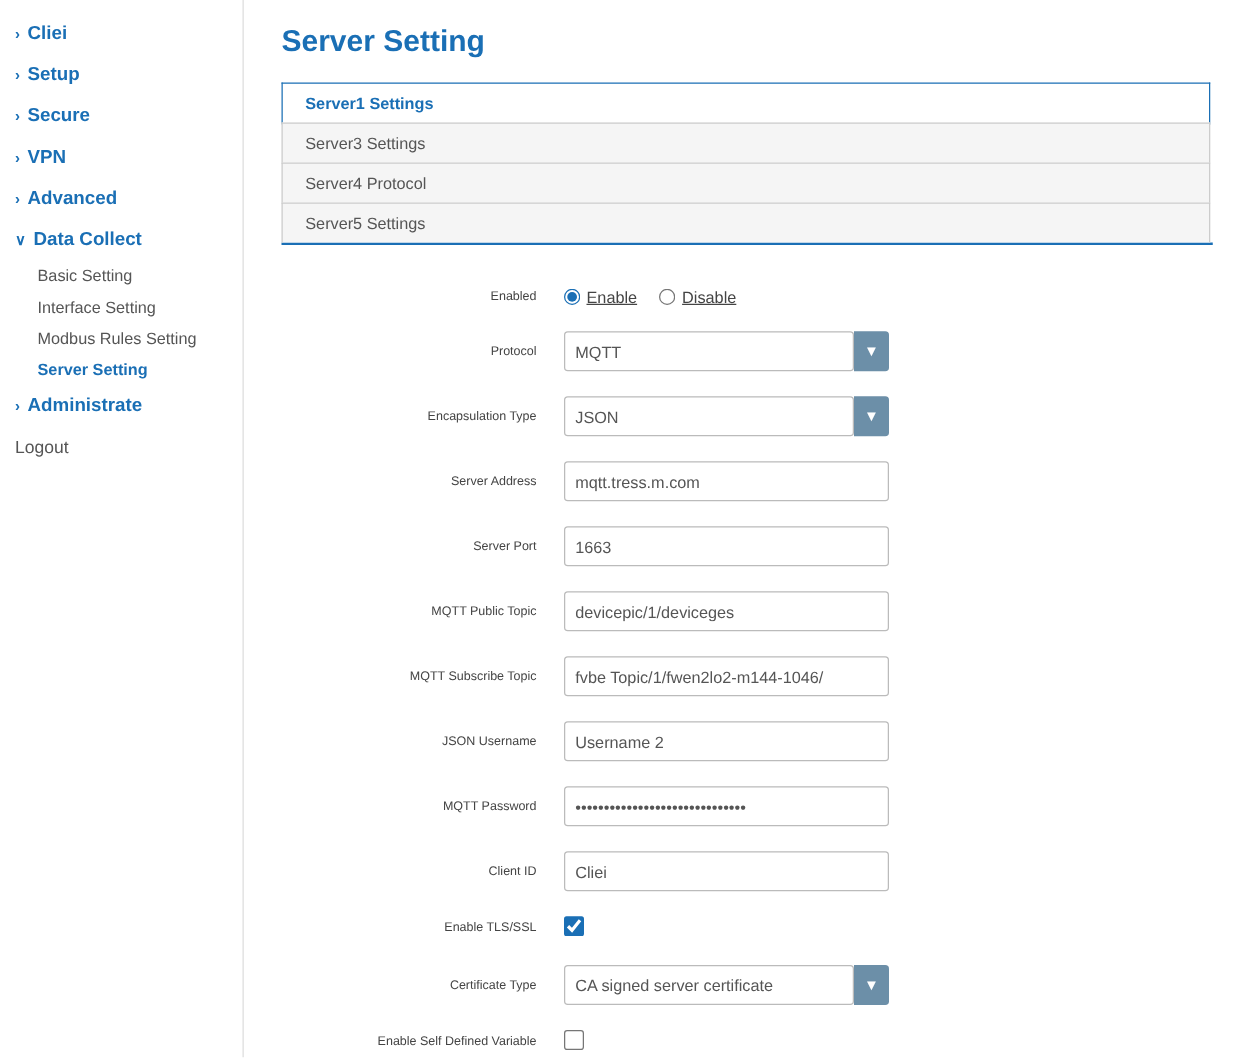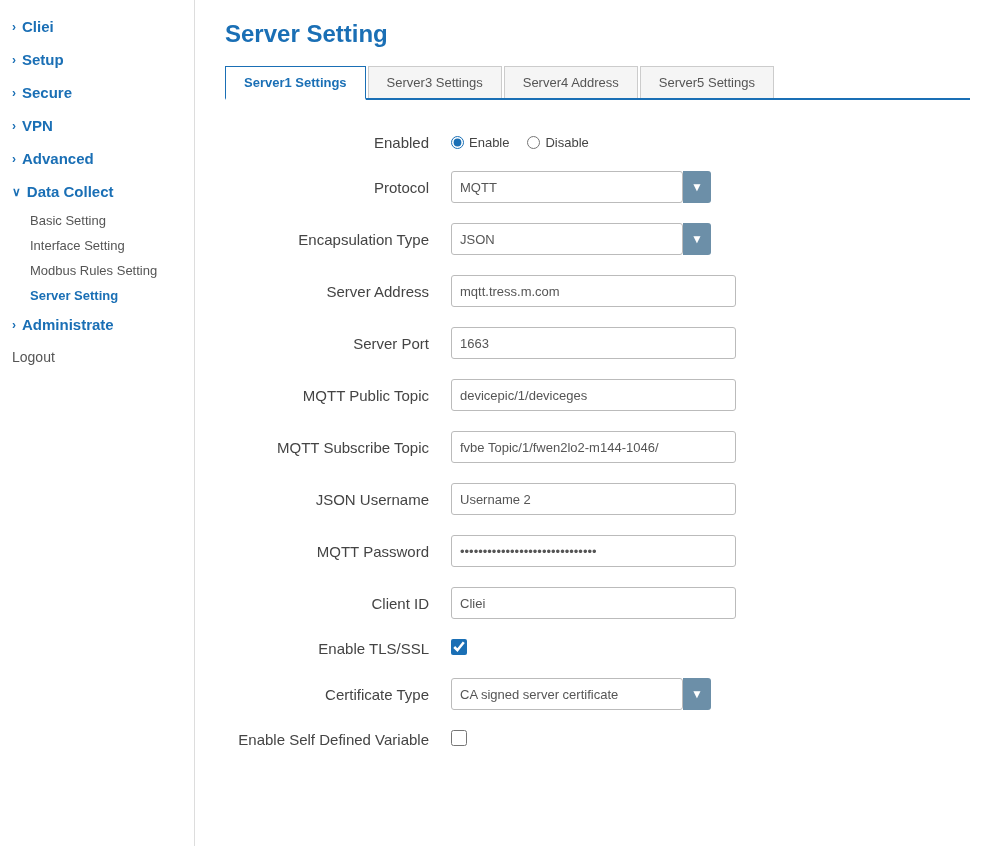--- a/index.html
+++ b/index.html
@@ -55,20 +55,21 @@
       font-size: 24px;
       font-weight: bold;
       margin-bottom: 18px;
     }
 
     
     .tabs {
       display: flex;
       border-bottom: 2px solid #1a6fb5;
       margin-bottom: 24px;
+      flex-direction: column;
     }
     .tab {
       padding: 8px 18px;
       cursor: pointer;
       font-size: 13px;
       color: #555;
       border: 1px solid #ccc;
       border-bottom: none;
       background: #f5f5f5;
       margin-right: 2px;
@@ -89,30 +90,30 @@
       border-spacing: 0;
     }
     .form-table tr td {
       padding: 10px 6px;
       vertical-align: middle;
     }
     .form-table .label-cell {
       text-align: right;
       width: 220px;
       color: #444;
-      font-size: 15px;
+      font-size: 10px;
       padding-right: 16px;
       white-space: nowrap;
     }
     .form-table .control-cell {
       text-align: left;
     }
 
     .form-input {
-      width: 285px;
+      width: 260px;
       height: 32px;
       border: 1px solid #bbb;
       border-radius: 3px;
       padding: 4px 8px;
       font-size: 13px;
       color: #555;
       background: #fff;
     }
     .form-select-wrap {
       position: relative;
@@ -153,20 +154,21 @@
       align-items: center;
       gap: 18px;
     }
     .radio-label {
       display: flex;
       align-items: center;
       gap: 5px;
       cursor: pointer;
       font-size: 13px;
       color: #444;
+      text-decoration: underline;
     }
     input[type="radio"] { accent-color: #1a6fb5; }
     input[type="checkbox"] { width: 16px; height: 16px; accent-color: #1a6fb5; }
   </style>
 </head>
 <body>
 
 <div id="sidebar">
 
 <div class="nav-item">
@@ -203,21 +205,21 @@
     </div>
     <div class="logout-item">Logout</div>
   </div>
 
 <div id="main">
   <h1 class="page-title">Server Setting</h1>
 
   <div class="tabs" id="tabs-container">
       <div class="tab active">Server1 Settings</div>
       <div class="tab">Server3 Settings</div>
-      <div class="tab">Server4 Address</div>
+      <div class="tab">Server4 Protocol</div>
       <div class="tab">Server5 Settings</div>
     </div>
 
   <table class="form-table">
     <tbody>
 
       <tr>
         <td class="label-cell">Enabled</td>
         <td class="control-cell">
           <div class="radio-group">

